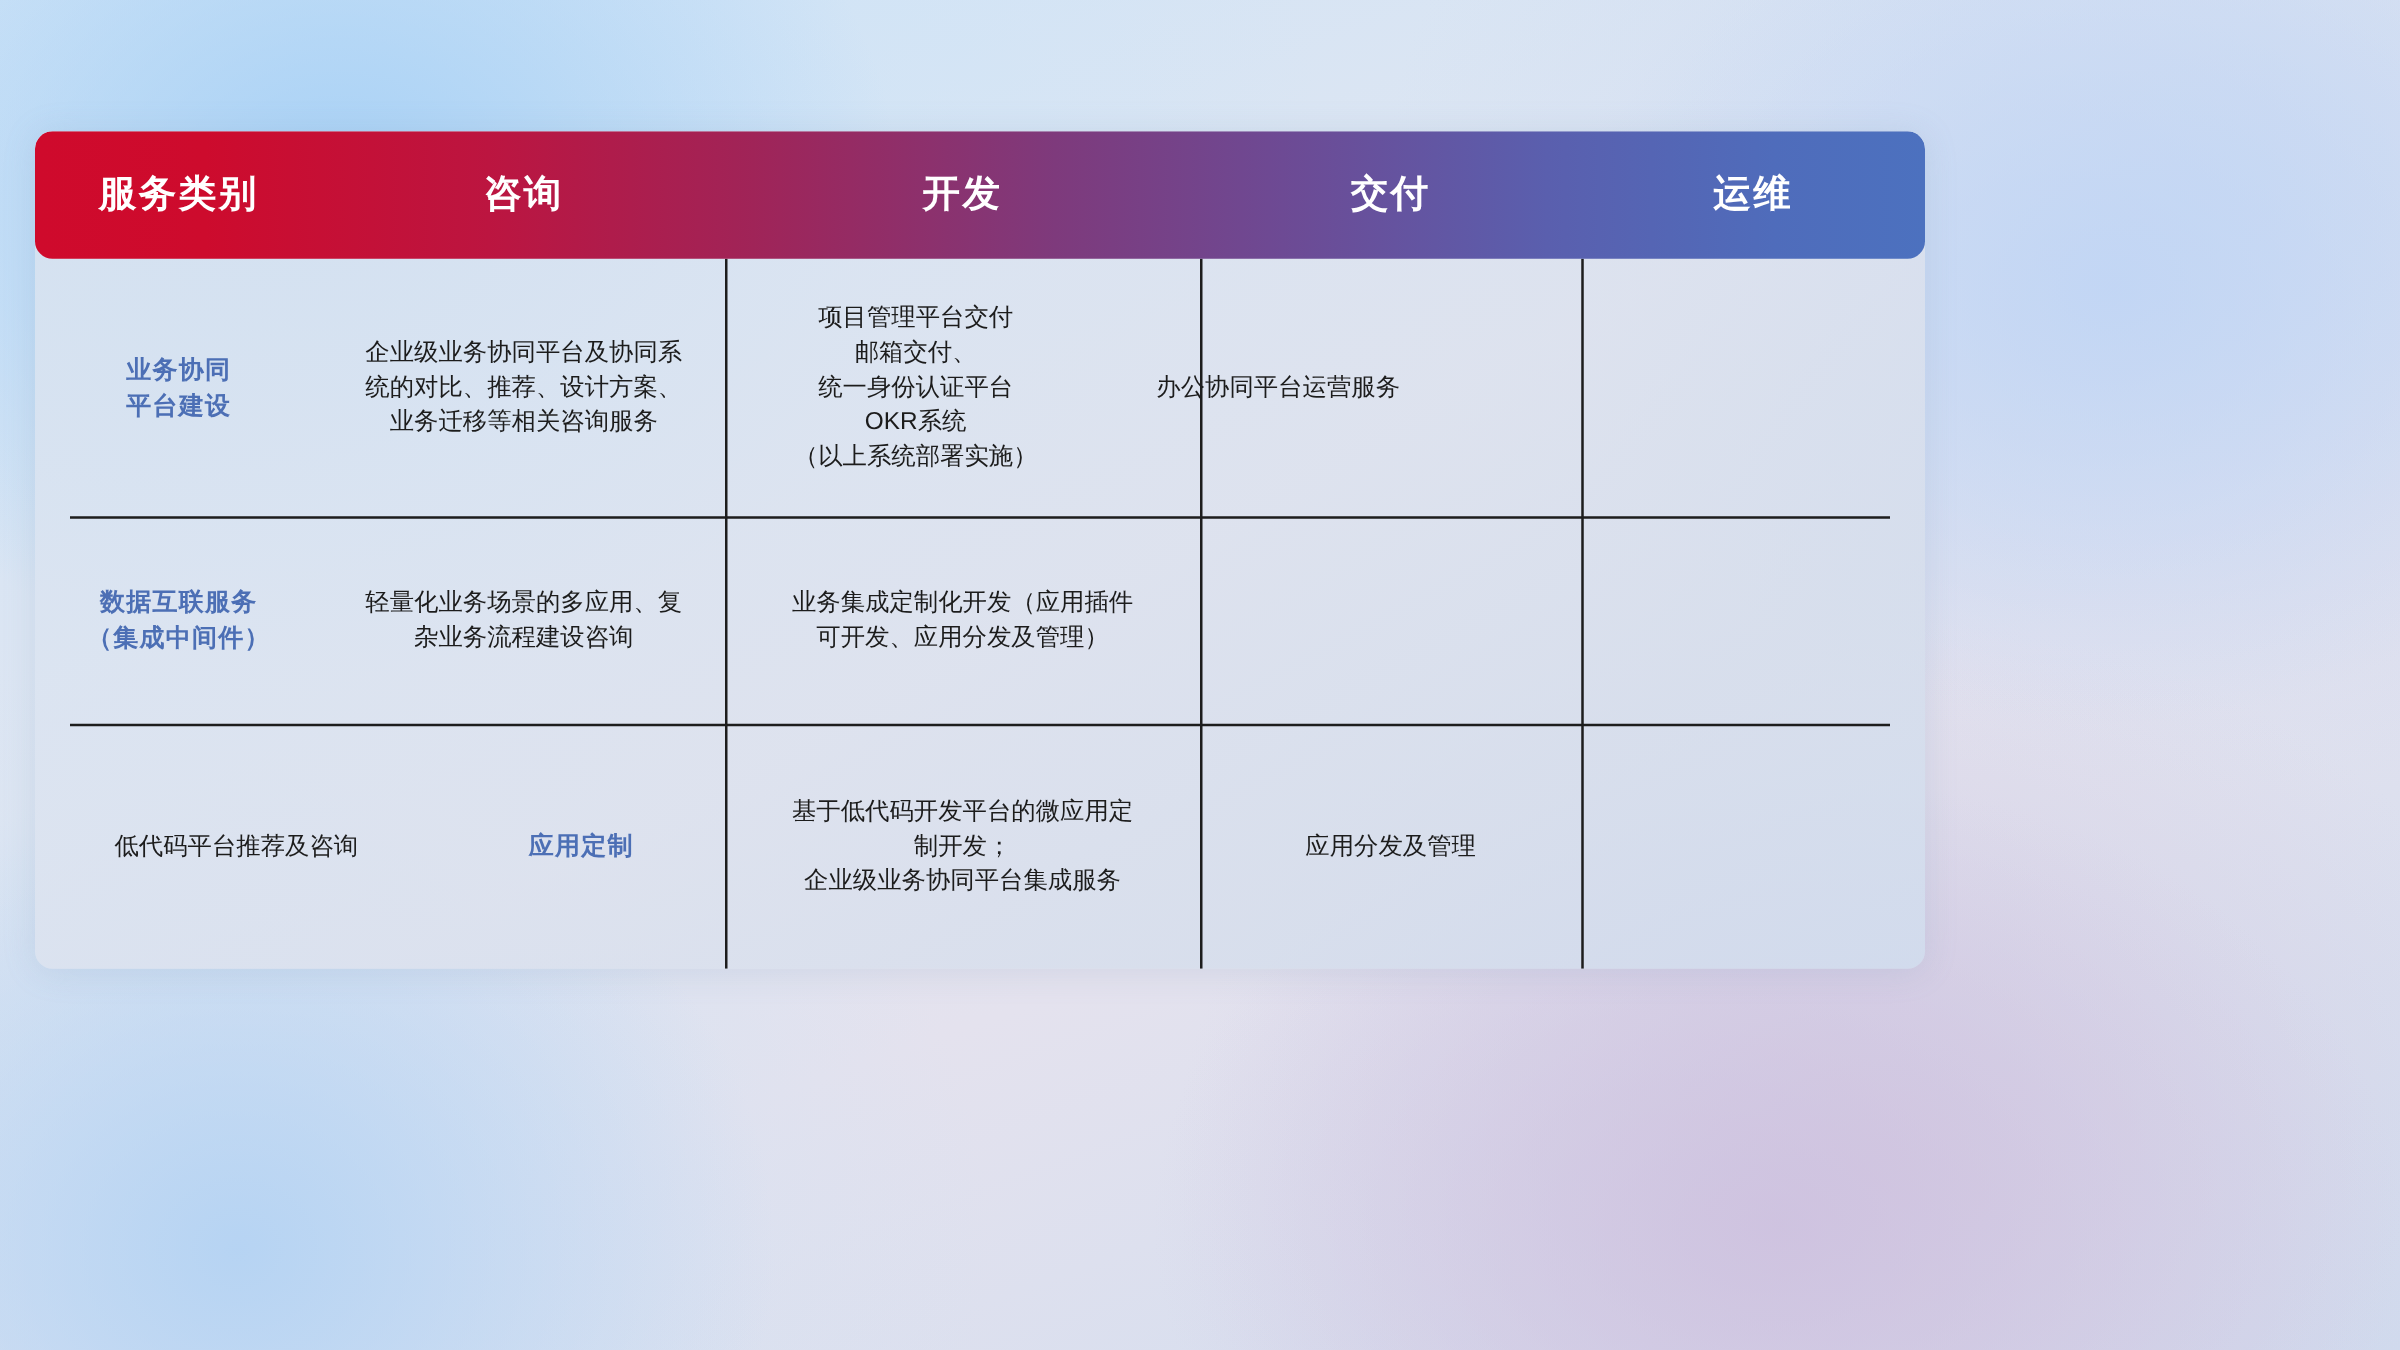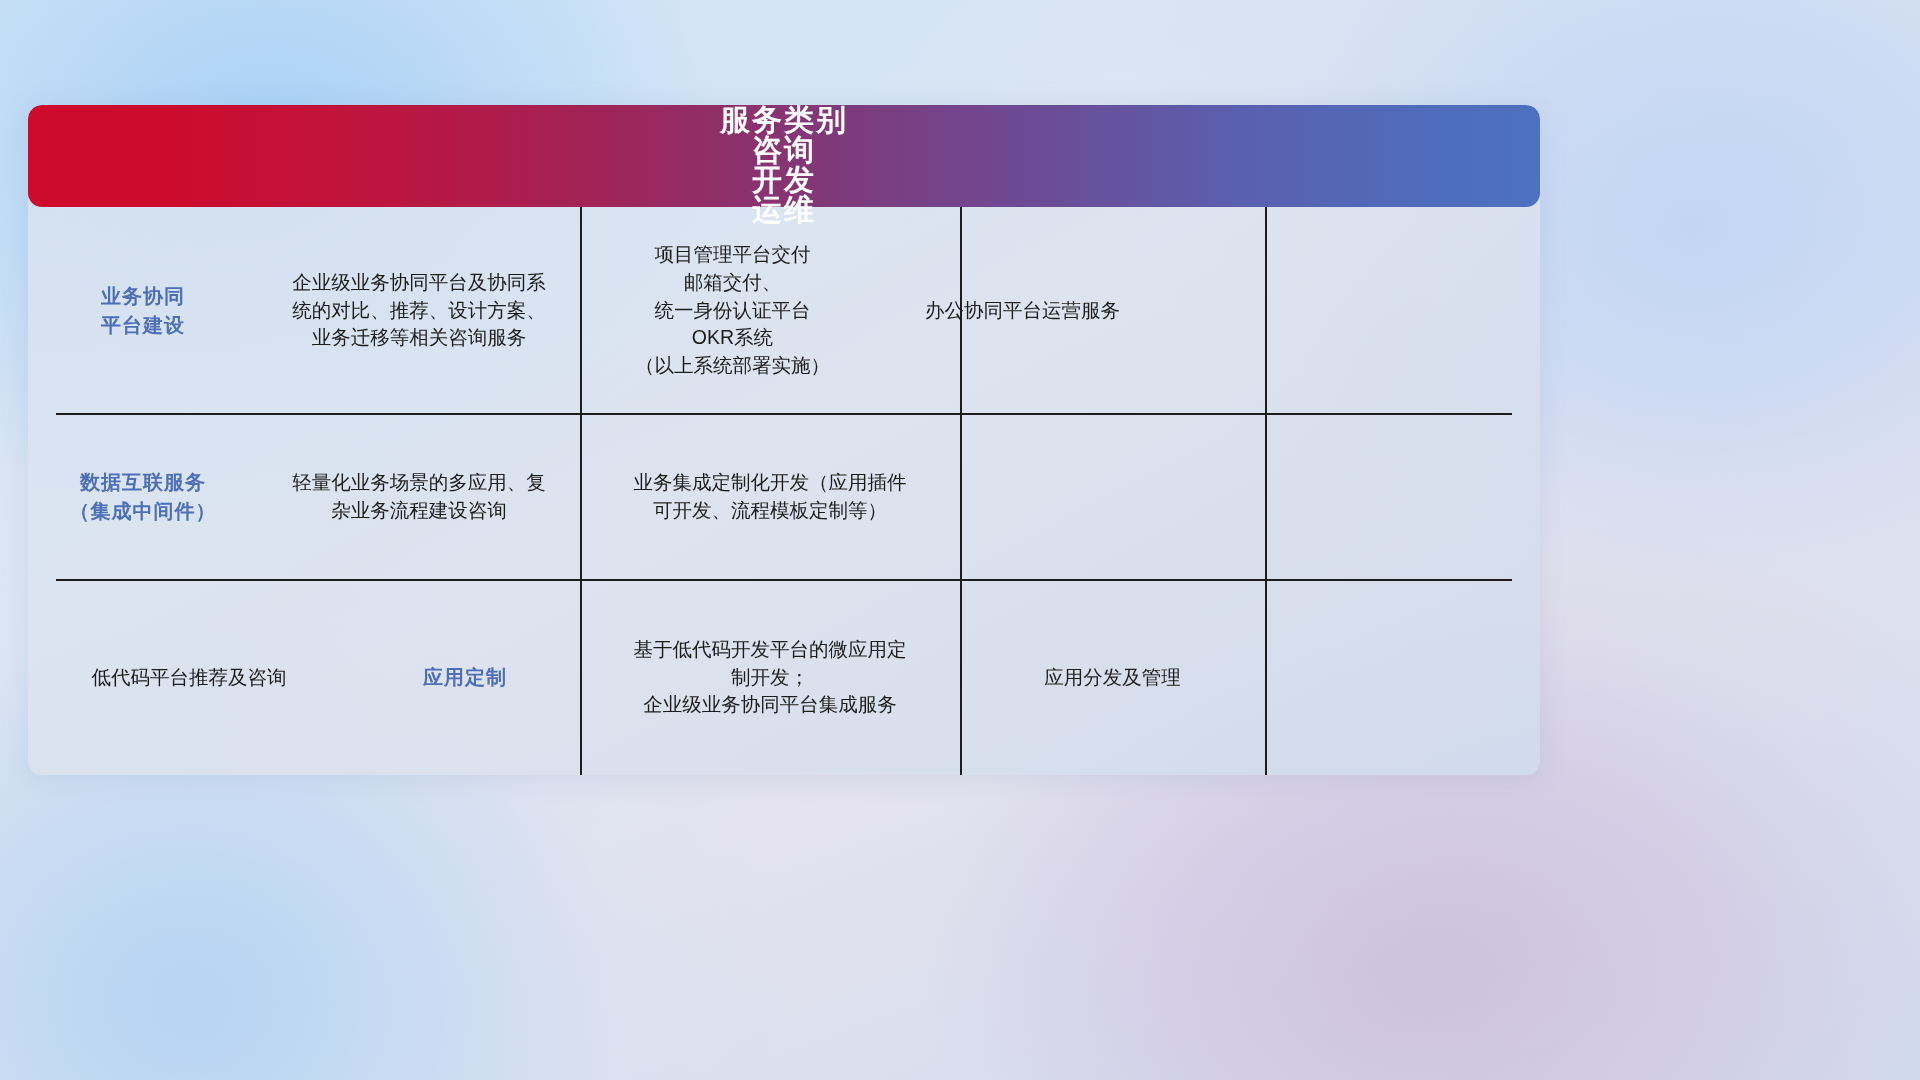--- a/index.html
+++ b/index.html
@@ -82,21 +82,20 @@
         #bc1540 24%,
         #a02458 38%,
         #7e3a7c 54%,
         #6d4a94 66%,
         #5a5fae 80%,
         #4f6cbb 92%,
         #4c71bf 100%);
     display: flex;
     align-items: center;
     z-index: 3;
-    flex-direction: column;
   }
   .hdr-cell {
     color: #ffffff;
     font-size: 30px;
     font-weight: bold;
     text-align: center;
     letter-spacing: 2px;
     line-height: 1;
   }
 
@@ -157,20 +156,21 @@
 <div id="bg-glow-2"></div>
 <div id="bg-glow-3"></div>
 <div id="bg-glow-4"></div>
 
 <div id="table-card">
 
   <div id="table-header">
     <div class="hdr-cell" style="width:230px">服务类别</div>
     <div class="hdr-cell" style="width:322px">咨询</div>
     <div class="hdr-cell" style="width:380px">开发</div>
+    <div class="hdr-cell" style="width:305px">交付</div>
     <div class="hdr-cell" style="width:275px">运维</div>
   </div>
 
   <div id="table-body">
 
     <div class="body-row" style="top:0px;height:207px">
       <div class="body-cell cat" style="width:230px;height:207px">业务协同
 平台建设</div>
       <div class="body-cell" style="width:322px;height:207px">企业级业务协同平台及协同系
 统的对比、推荐、设计方案、
@@ -182,21 +182,21 @@
 （以上系统部署实施）</div>
       <div class="body-cell" style="width:275px;height:207px">办公协同平台运营服务</div>
     </div>
 
     <div class="body-row" style="top:207px;height:166px">
       <div class="body-cell cat" style="width:230px;height:166px">数据互联服务
 （集成中间件）</div>
       <div class="body-cell" style="width:322px;height:166px">轻量化业务场景的多应用、复
 杂业务流程建设咨询</div>
       <div class="body-cell" style="width:380px;height:166px">业务集成定制化开发（应用插件
-可开发、流程模板定制等）</div>
+可开发、应用分发及管理）</div>
       <div class="body-cell" style="width:305px;height:166px"></div>
       <div class="body-cell" style="width:275px;height:166px"></div>
     </div>
 
     <div class="body-row" style="top:373px;height:195px">
       <div class="body-cell" style="width:322px;height:195px">低代码平台推荐及咨询</div>
       <div class="body-cell cat" style="width:230px;height:195px">应用定制</div>
       <div class="body-cell" style="width:380px;height:195px">基于低代码开发平台的微应用定
 制开发；
 企业级业务协同平台集成服务</div>

